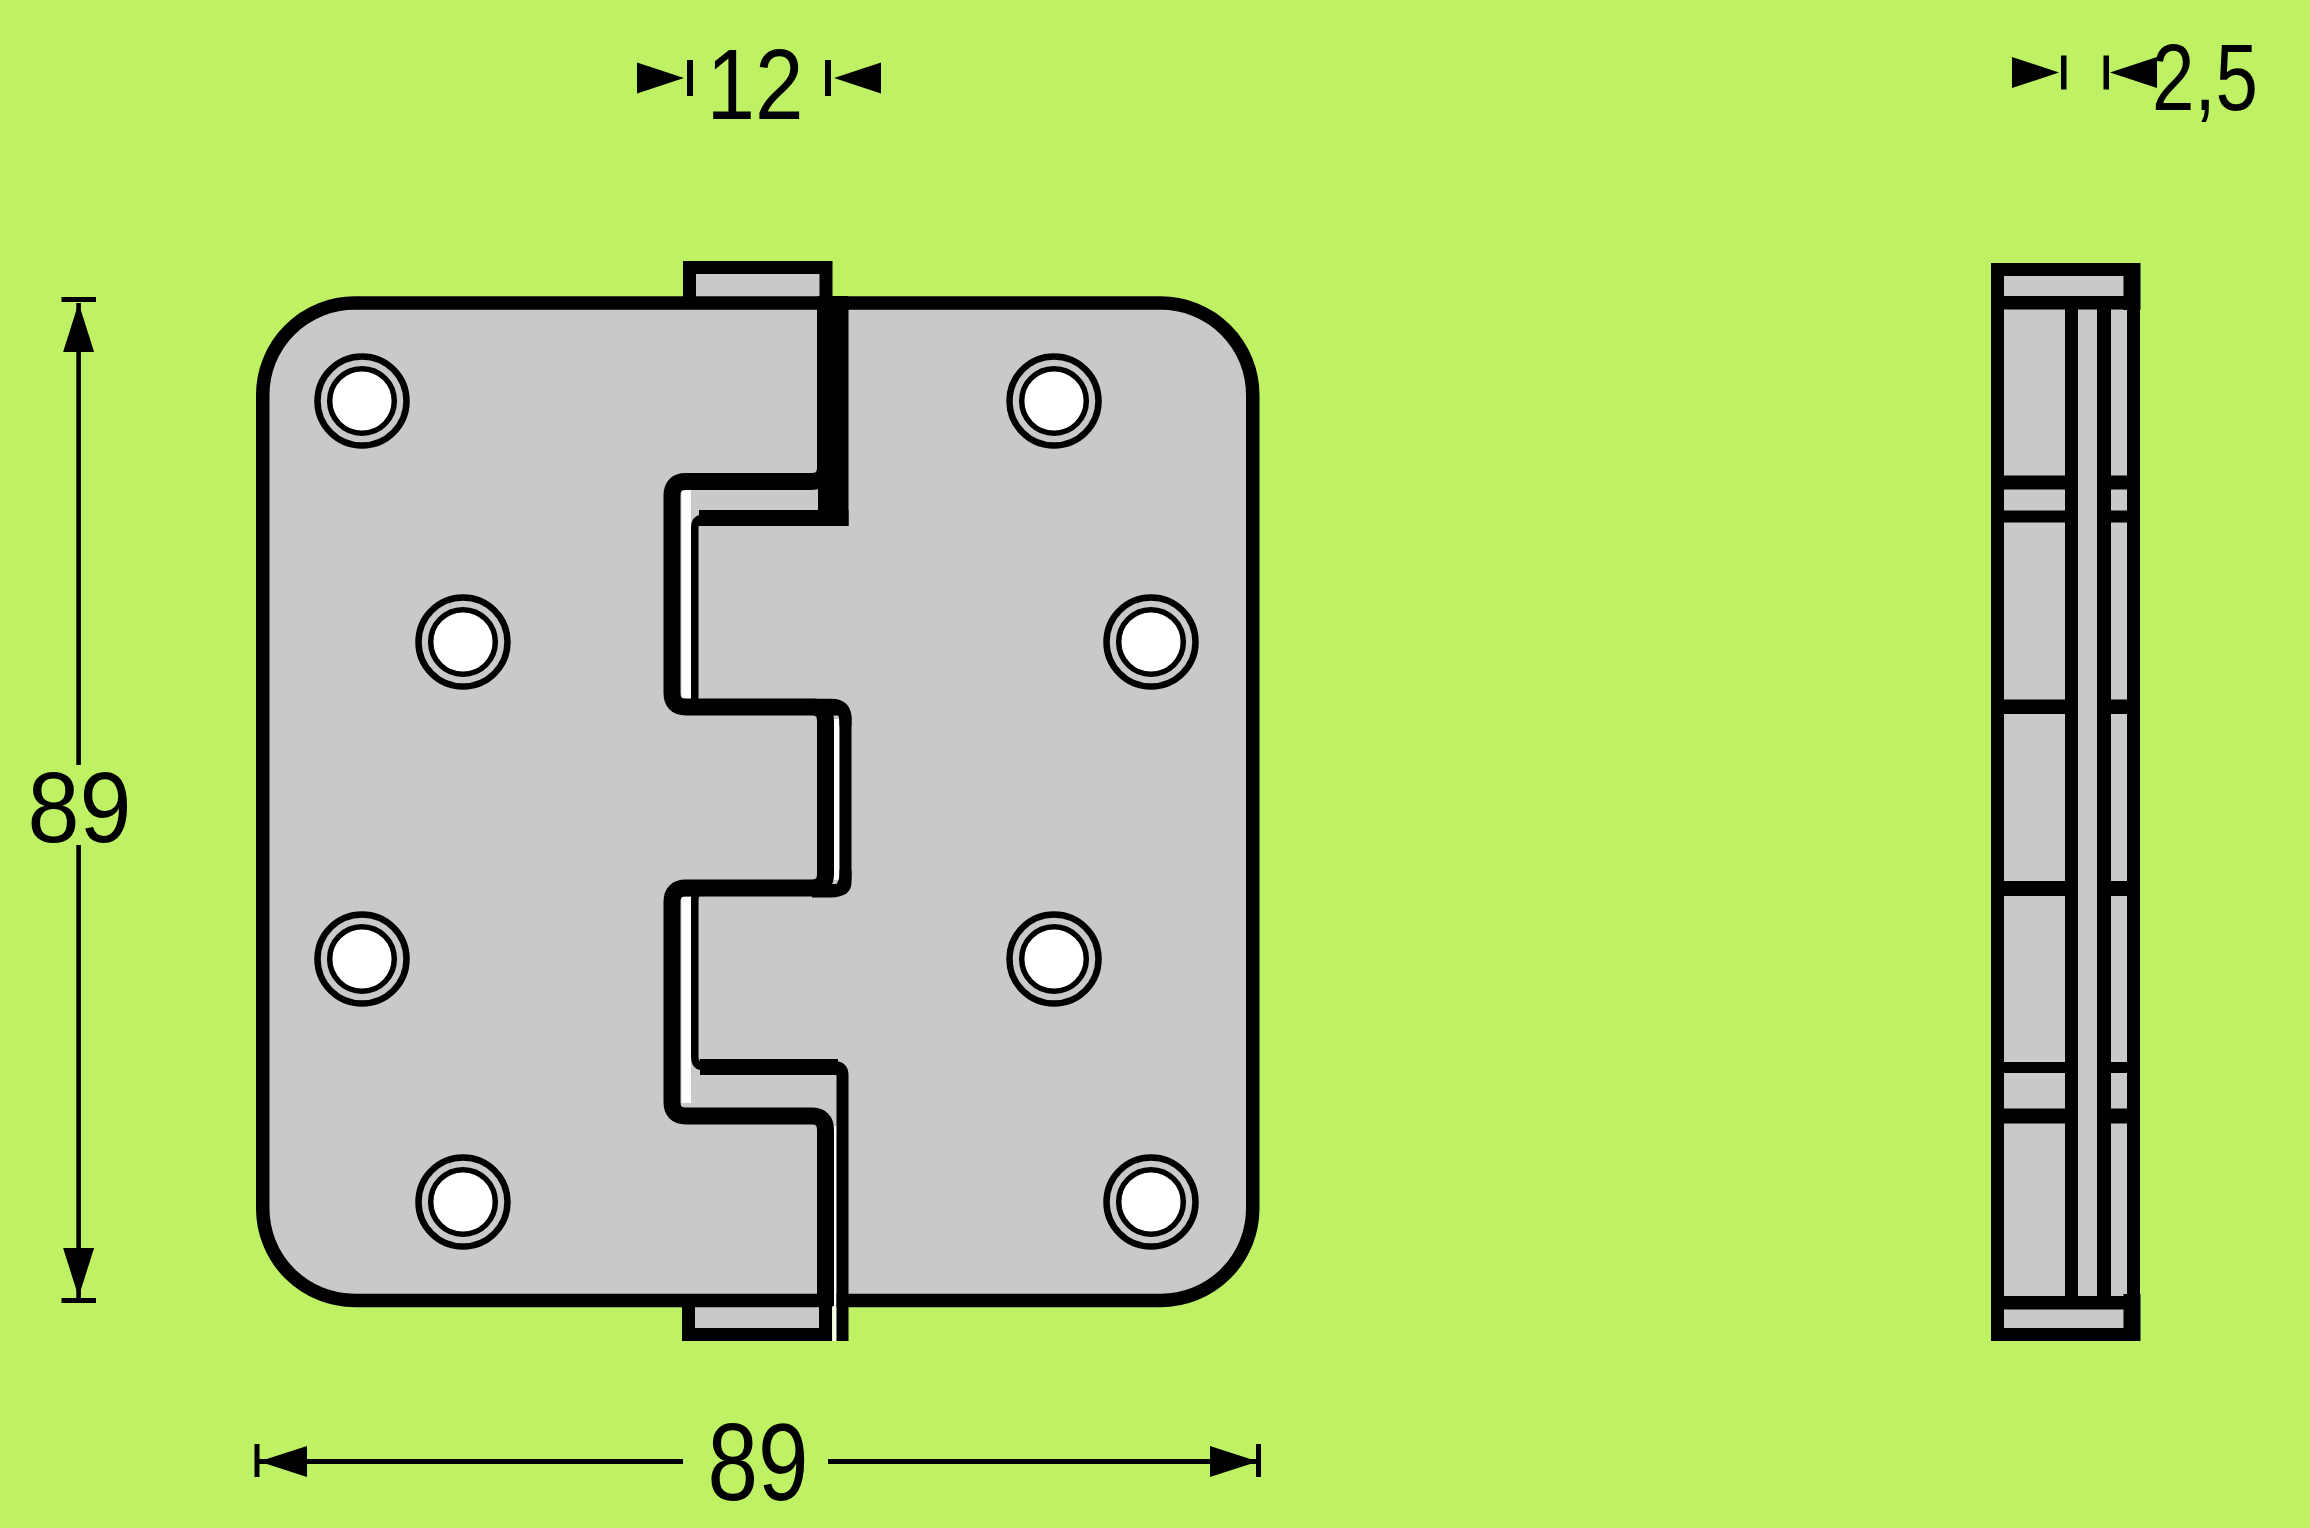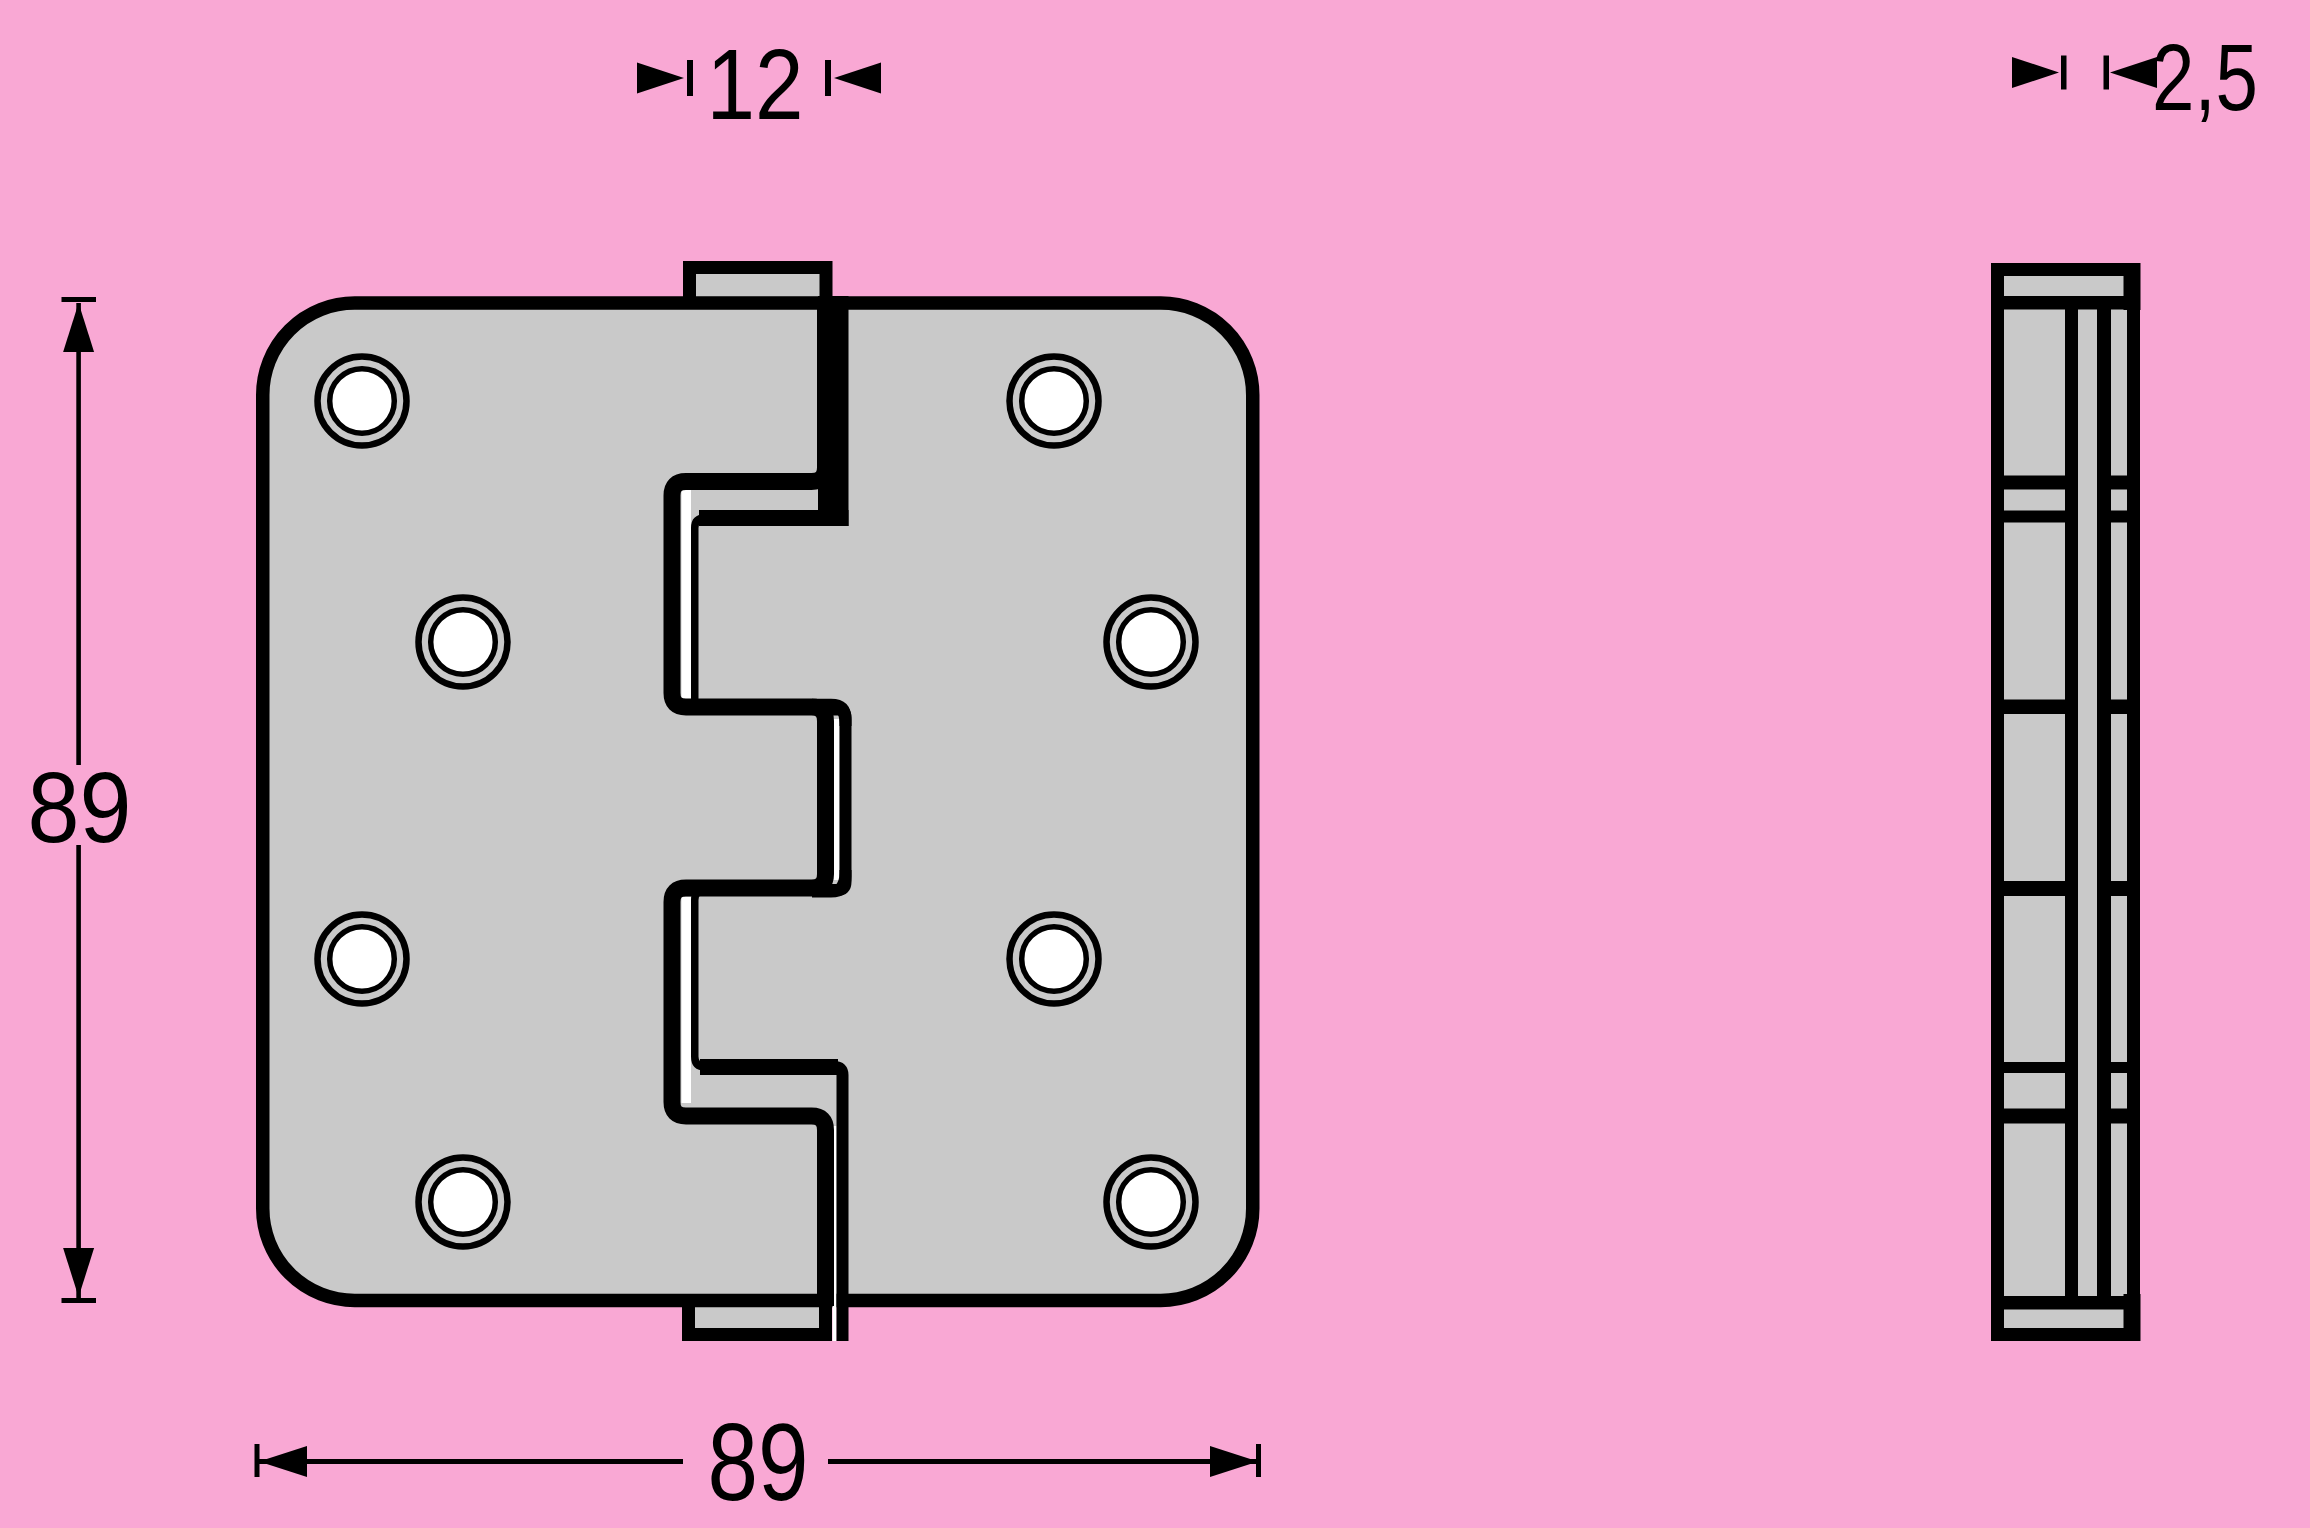--- a/index.html
+++ b/index.html
@@ -1,16 +1,16 @@
 <!DOCTYPE html>
 <html><head>
 <meta charset="utf-8">
 <style>
   html,body{margin:0;padding:0;background:#ffffff;}
-  .wrap{width:2310px;height:1528px;position:relative;overflow:hidden;background:#f9a8d4;}
+  .wrap{width:2310px;height:1528px;position:relative;overflow:hidden;background:#bef264;}
   text{font-family:"Liberation Sans", sans-serif;fill:#000000;}
 </style>
 </head>
 <body>
 <div class="wrap">
 <svg width="2310" height="1528" viewBox="0 0 2310 1528" xmlns="http://www.w3.org/2000/svg">
 
 <g id="top-tab">
   <rect x="689.5" y="267.5" width="136.5" height="38" fill="#c9c9c9" stroke="#000000" stroke-width="13"></rect>
 </g>

